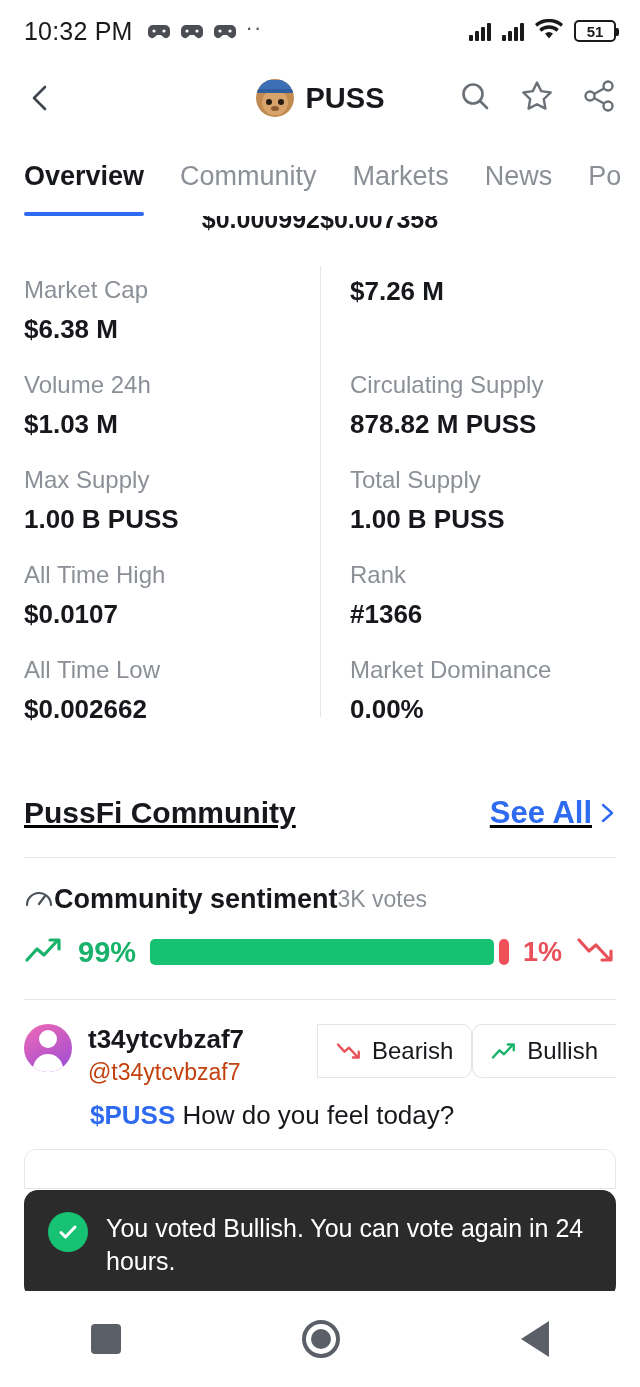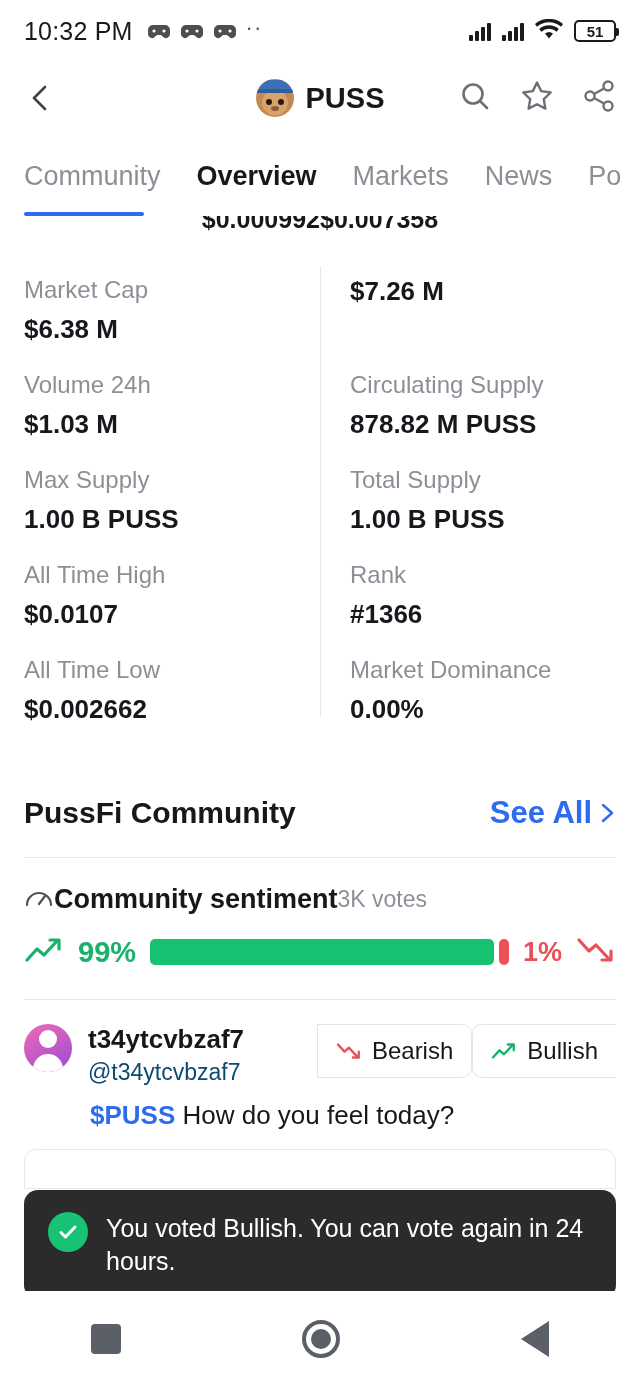--- a/index.html
+++ b/index.html
@@ -100,20 +100,21 @@
   .pill {
     flex: 1; height: 66px; background: #eef0f3; border-radius: 33px;
     display: flex; align-items: center; justify-content: center;
     font-size: 26px; color: #16181c; border: none;
   }
 
   
   .section-head {
     display: flex; align-items: center; justify-content: space-between;
     padding: 56px 24px 0 24px;
+    text-decoration: underline;
   }
   .section-title { font-size: 30px; font-weight: 700; color: #16181c; }
   .see-all { display: flex; align-items: center; gap: 8px; color: #2e6bf0; font-size: 31px; font-weight: 600; }
 
   .divider { height: 1px; background: #e4e7ea; margin: 26px 24px 0 24px; }
 
   .sentiment-head {
     display: flex; align-items: center; padding: 26px 24px 0 24px;
   }
   .sentiment-head .st { font-size: 27px; font-weight: 700; color: #16181c; }
@@ -133,21 +134,21 @@
   
   .post { display: flex; align-items: flex-start; padding: 24px 24px 0 24px; gap: 16px; }
   .avatar {
     width: 48px; height: 48px; border-radius: 50%;
     background: linear-gradient(150deg, #f06ab5 0%, #9a4bd6 100%);
     position: relative; flex: none; overflow: hidden;
   }
   .avatar .head { position:absolute; left:50%; transform:translateX(-50%); top:6px; width:18px;height:18px;border-radius:50%;background:#fff; }
   .avatar .body { position:absolute; left:50%; transform:translateX(-50%); bottom:0; width:30px;height:18px;border-radius:15px 15px 0 0;background:#fff; }
   .post-names .n1 { font-size: 26px; font-weight: 700; color: #16181c; }
-  .post-names .n2 { font-size: 23px; color: #0c4a6e; margin-top: 4px; }
+  .post-names .n2 { font-size: 23px; color: #c2410c; margin-top: 4px; }
   .vote-btns { margin-left: auto; display: flex; }
   .vote-btn {
     display: flex; align-items: center; gap: 10px; padding: 12px 18px;
     border: 1px solid #e1e4e8; font-size: 24px; color: #16181c; background: #fff;
   }
   .vote-btn.left { border-radius: 10px 0 0 10px; border-right: none; }
   .vote-btn.right { border-radius: 0 10px 10px 0; }
   .post-body { padding: 14px 24px 0 90px; font-size: 26px; color: #16181c; }
   .post-body .cash { color: #2e6bf0; font-weight: 600; }
   .ghost-card {
@@ -268,22 +269,22 @@
             <circle cx="26" cy="7" r="4.5" stroke="#6b7076" stroke-width="2.4" fill="none"></circle>
             <circle cx="8" cy="17" r="4.5" stroke="#6b7076" stroke-width="2.4" fill="none"></circle>
             <circle cx="26" cy="27" r="4.5" stroke="#6b7076" stroke-width="2.4" fill="none"></circle>
             <path d="M12 15l10-5.5M12 19l10 5.5" stroke="#6b7076" stroke-width="2.4"></path>
           </svg>
       </span>
     </div>
   </div>
 
   <div class="tabs">
+    <div class="tab active">Overview</div>
     <div class="tab">Community</div>
-    <div class="tab active">Overview</div>
     <div class="tab">Markets</div>
     <div class="tab">News</div>
     <div class="tab">Po</div>
   </div>
   <div class="tab-underline"></div>
 
   <div class="clipped-row">
     <span>$0.000992</span>
     <span>$0.007358</span>
   </div>

